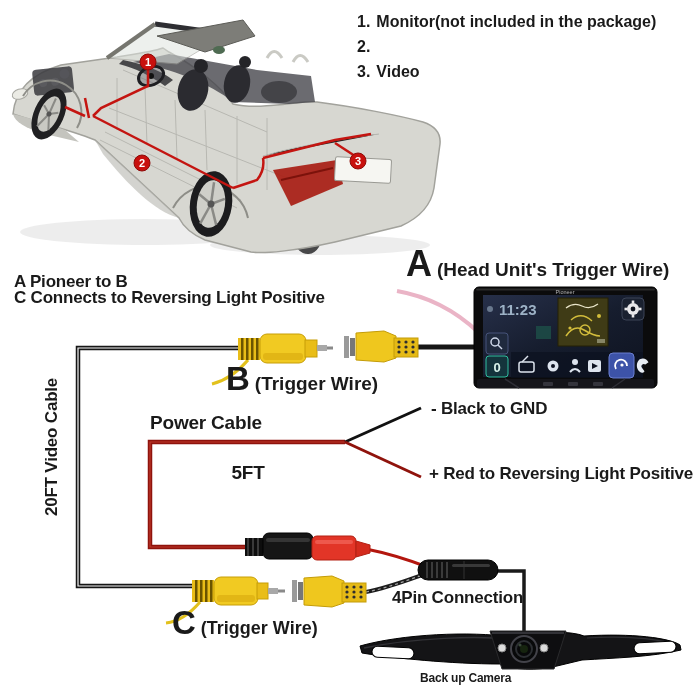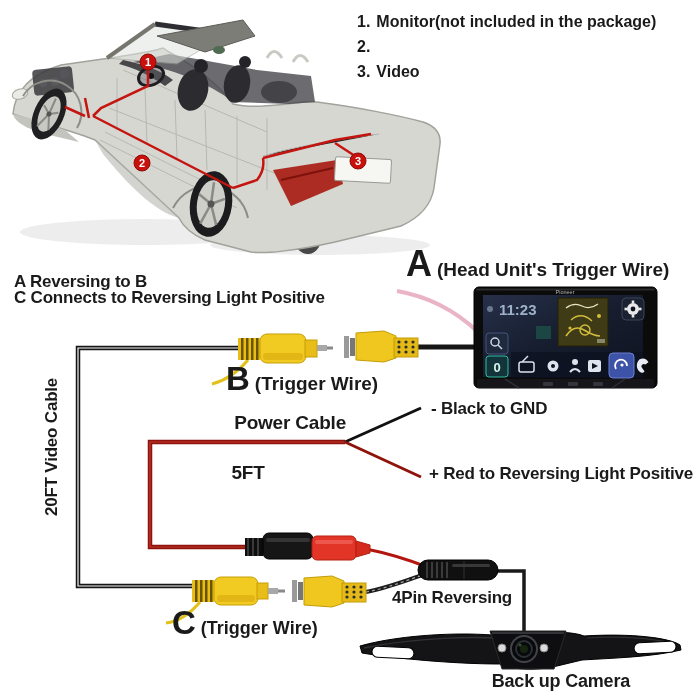--- a/index.html
+++ b/index.html
@@ -382,21 +382,21 @@
     </div>
     <div class="legend-row">
       <span>2.</span>
     </div>
     <div class="legend-row">
       <span>3.</span>
       <span>Video</span>
     </div>
   </div>
 
-  <div class="abs lbl" style="left:14px;top:272px;font-size:17px;">A Reversing to B</div>
+  <div class="abs lbl" style="left:14px;top:272px;font-size:17px;">A Pioneer to B</div>
   <div class="abs lbl" style="left:14px;top:288px;font-size:17px;">C Connects to Reversing Light Positive</div>
 
   <div class="abs combo" style="left:406px;top:246px;">
     <span class="biglet">A</span>
     <span class="paren">(Head Unit's Trigger Wire)</span>
   </div>
 
   <div class="abs combo" style="left:226px;top:362px;">
     <span class="biglet small">B</span>
     <span class="paren">(Trigger Wire)</span>
@@ -404,23 +404,23 @@
 
   <div class="abs combo" style="left:172px;top:606px;">
     <span class="biglet small">C</span>
     <span class="paren" style="font-size:18px;">(Trigger Wire)</span>
   </div>
 
   <div class="abs lbl" style="left:30px;top:447px;font-size:17px;transform:translate(0,-50%) rotate(-90deg);transform-origin:center;width:44px;">
     <span style="position:absolute;left:22px;top:0;transform:translate(-50%,-50%) rotate(0deg);display:inline-block;white-space:nowrap;">20FT Video Cable</span>
   </div>
 
-  <div class="abs lbl" style="left:150px;top:412px;width:196px;text-align:right;font-size:19px;">Power Cable</div>
+  <div class="abs lbl" style="left:150px;top:412px;width:196px;text-align:left;font-size:19px;">Power Cable</div>
   <div class="abs lbl" style="left:150px;top:462px;width:196px;text-align:center;font-size:19px;">5FT</div>
 
   <div class="abs lbl" style="left:431px;top:399px;font-size:17px;">- Black to GND</div>
   <div class="abs lbl" style="left:429px;top:464px;font-size:17px;">+ Red to Reversing Light Positive</div>
 
-  <div class="abs lbl" style="left:392px;top:588px;font-size:17px;">4Pin Reversing</div>
-
-  <div class="abs lbl" style="left:420px;top:671px;width:210px;text-align:right;font-size:18px;">Back up Camera</div>
+  <div class="abs lbl" style="left:392px;top:588px;font-size:17px;">4Pin Connection</div>
+
+  <div class="abs lbl" style="left:420px;top:671px;width:210px;text-align:left;font-size:12px;">Back up Camera</div>
 
 </div>
 
 </body></html>

